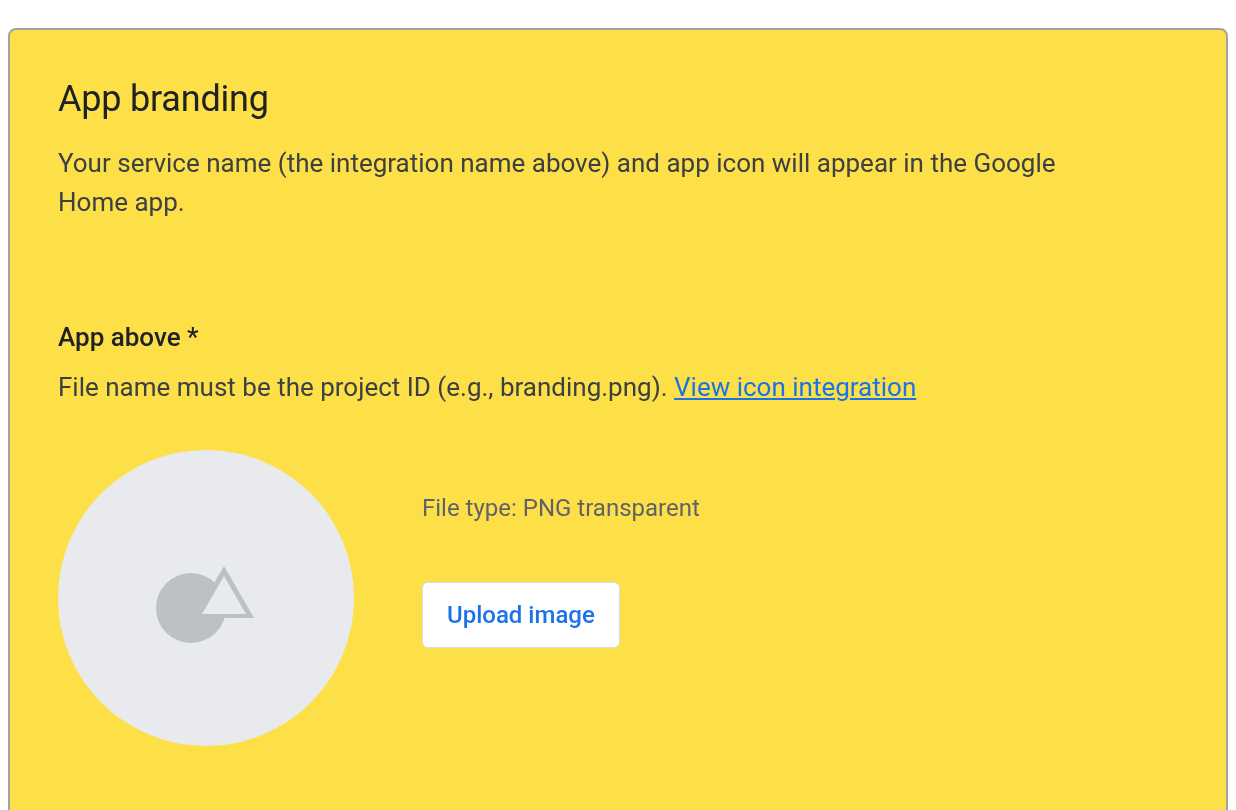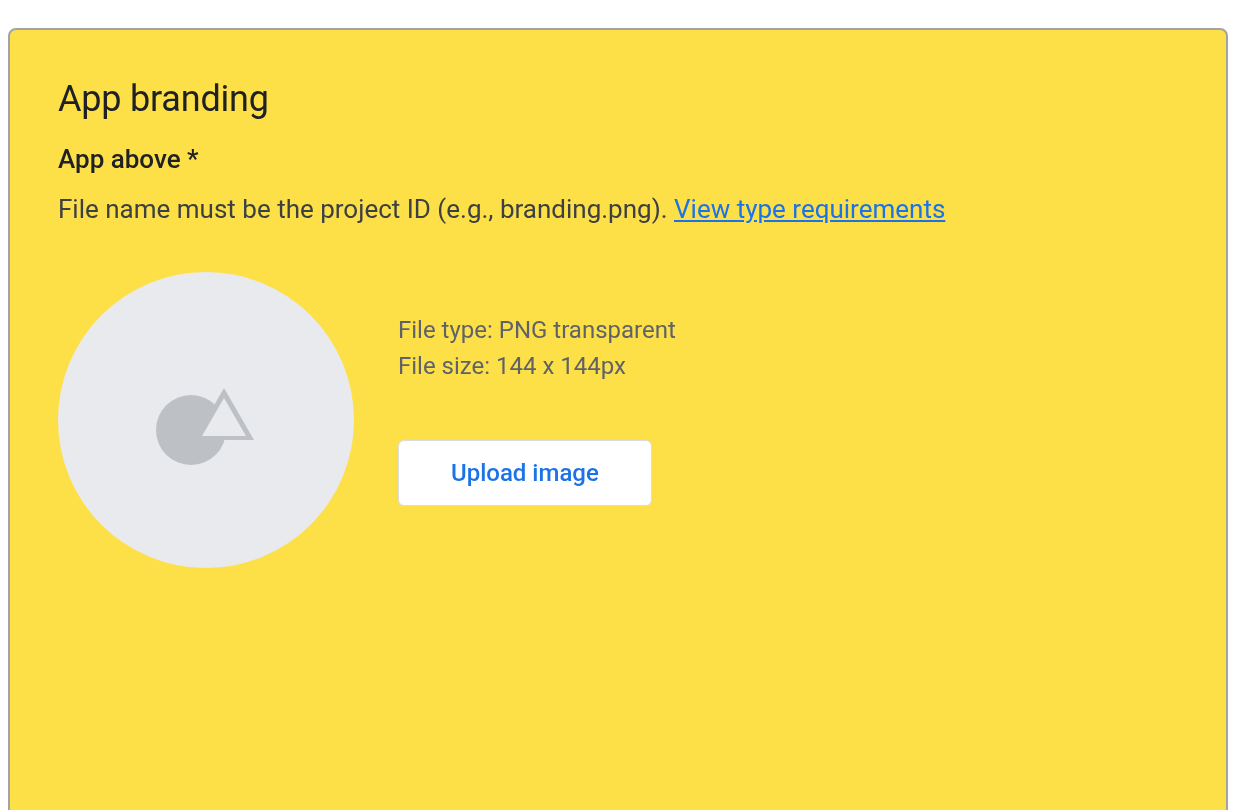--- a/index.html
+++ b/index.html
@@ -49,21 +49,21 @@
       margin-bottom: 48px;
     }
     .link {
       color: #1a73e8;
       text-decoration: underline;
       cursor: pointer;
     }
     .upload-row {
       display: flex;
       align-items: flex-start;
-      gap: 44px;
+      gap: 68px;
     }
     .icon-placeholder {
       width: 296px;
       height: 296px;
       border-radius: 50%;
       background: #e8eaed;
       display: flex;
       align-items: center;
       justify-content: center;
       flex-shrink: 0;
@@ -83,49 +83,49 @@
       line-height: 1.5;
       margin-bottom: 56px;
     }
     .upload-button {
       background: #ffffff;
       border: 1px solid #dadce0;
       border-radius: 6px;
       color: #1a73e8;
       font-size: 24px;
       font-weight: 500;
-      padding: 18px 52px;
+      padding: 18px 24px;
       cursor: pointer;
       font-family: inherit;
     }
   </style>
 </head>
 <body>
 
 <div class="card">
   <h1 class="section-title">App branding</h1>
+  <p class="section-description">Your service name (the integration name above) and app icon will appear in the Google Home app.</p>
 
   <div class="field-label">App above *</div>
 
   <div class="field-help">
-    <span>File name must be the project ID (e.g., branding.png). </span><a class="link">View type requirements</a>
+    <span>File name must be the project ID (e.g., branding.png). </span><a class="link">View icon integration</a>
   </div>
 
   <div class="upload-row">
     <div class="icon-placeholder">
       <span>
         <svg viewBox="0 0 120 100">
           <circle cx="45" cy="62" r="35" fill="#bdc1c6"></circle>
           <polygon points="78,20 108,72 48,72" fill="#bdc1c6"></polygon>
           <polygon points="78,30 100,68 56,68" fill="#e8eaed"></polygon>
         </svg>
       </span>
     </div>
 
     <div class="upload-details">
       <div class="file-info">
         <div>File type: PNG transparent</div>
-        <div>File size: 144 x 144px</div>
       </div>
       <button class="upload-button">Upload image</button>
     </div>
   </div>
 </div>
 
 </body></html>

